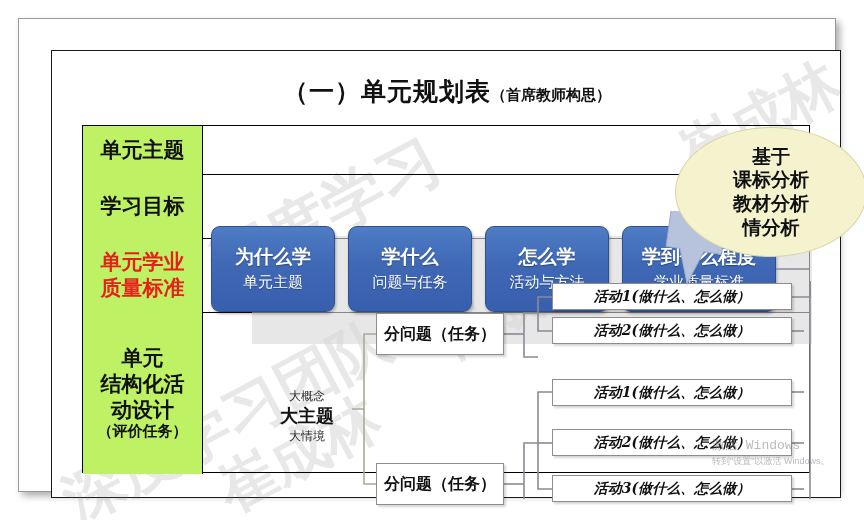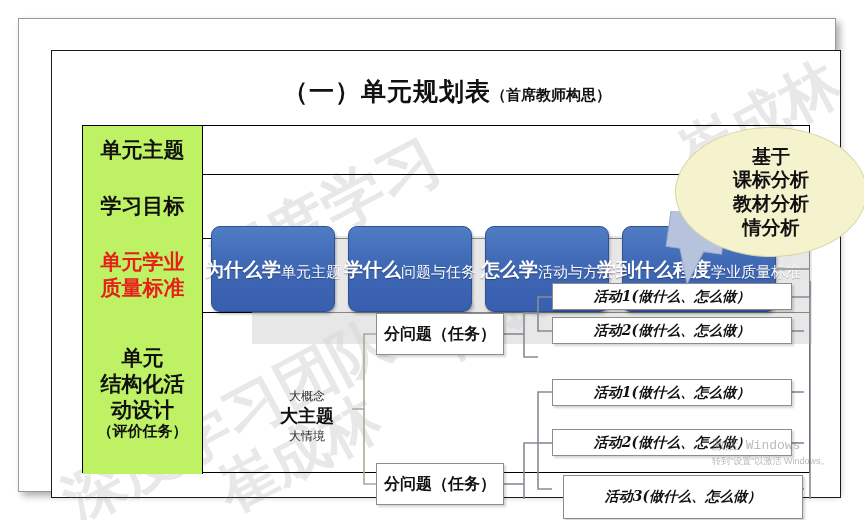--- a/index.html
+++ b/index.html
@@ -72,21 +72,21 @@
     position:absolute;left:200px;top:185px;width:560px;height:108px;
     background:#d8d8d8;opacity:.62;
   }
 
   
   .blue-box{
     position:absolute;border-radius:9px;box-sizing:border-box;
     background:linear-gradient(180deg,#4f7cc4 0%,#3f68b5 45%,#385fae 100%);
     border:1px solid #2e4f92;
     box-shadow:1px 2px 3px rgba(0,0,0,.28);
-    display:flex;flex-direction:row;align-items:center;justify-content:center;
+    display:flex;flex-direction:column;align-items:center;justify-content:center;
     color:#fff;
   }
   .blue-box .bb-main{
     font-family:"DejaVu Serif","Liberation Serif",serif;
     font-weight:bold;font-size:19px;line-height:1.1;white-space:nowrap;
     text-shadow:0 1px 1px rgba(0,0,0,.35);
   }
   .blue-box .bb-sub{
     font-family:"DejaVu Serif","Liberation Serif",serif;
     font-size:15px;margin-top:7px;white-space:nowrap;
@@ -279,21 +279,21 @@
       <div class="act-box" style="left:500px;top:266px;width:240px;height:27px;">
         <div class="ab-txt">活动2(做什么、怎么做）</div>
       </div>
 
       <div class="act-box" style="left:500px;top:328px;width:240px;height:27px;">
         <div class="ab-txt">活动1(做什么、怎么做）</div>
       </div>
       <div class="act-box" style="left:500px;top:378px;width:240px;height:27px;">
         <div class="ab-txt">活动2(做什么、怎么做）</div>
       </div>
-      <div class="act-box" style="left:500px;top:424px;width:240px;height:44px;margin-left:11px;">
+      <div class="act-box" style="left:500px;top:424px;width:240px;height:27px;">
         <div class="ab-txt">活动3(做什么、怎么做）</div>
       </div>
 
     </div>
   </div>
 
   <div class="winwm">
     <div class="w1">激活 Windows</div>
     <div class="w2">转到"设置"以激活 Windows。</div>
   </div>

